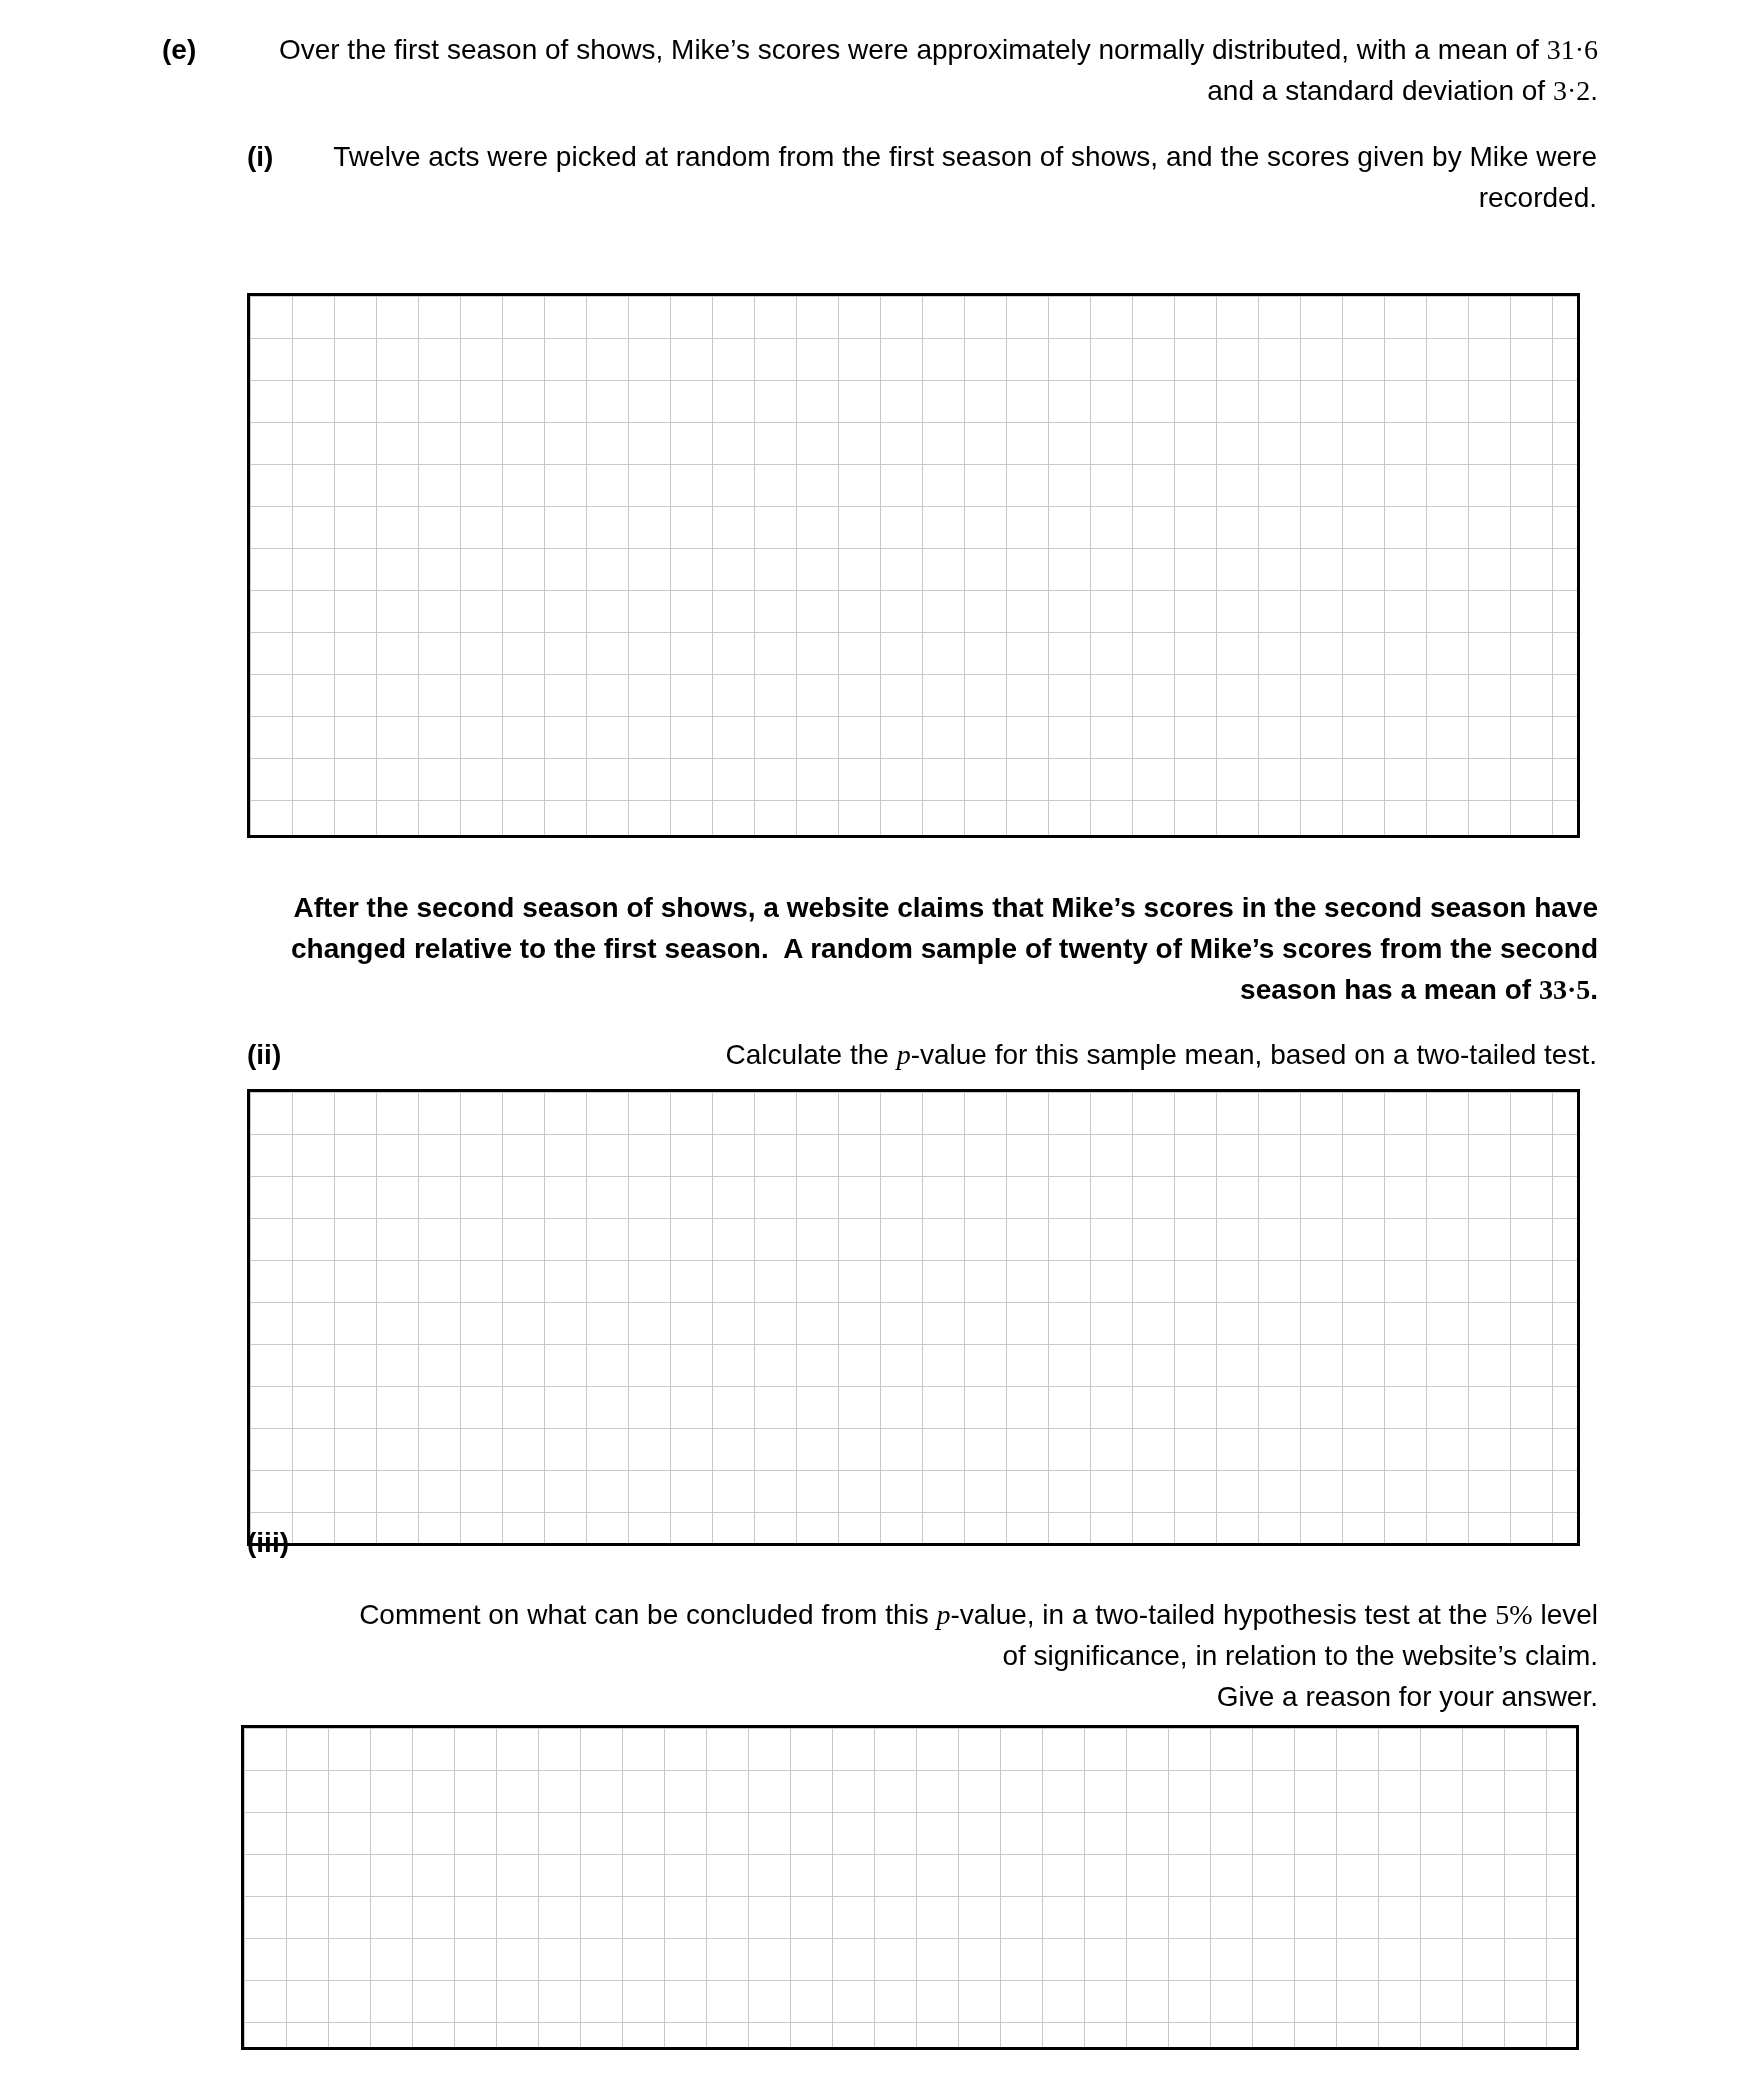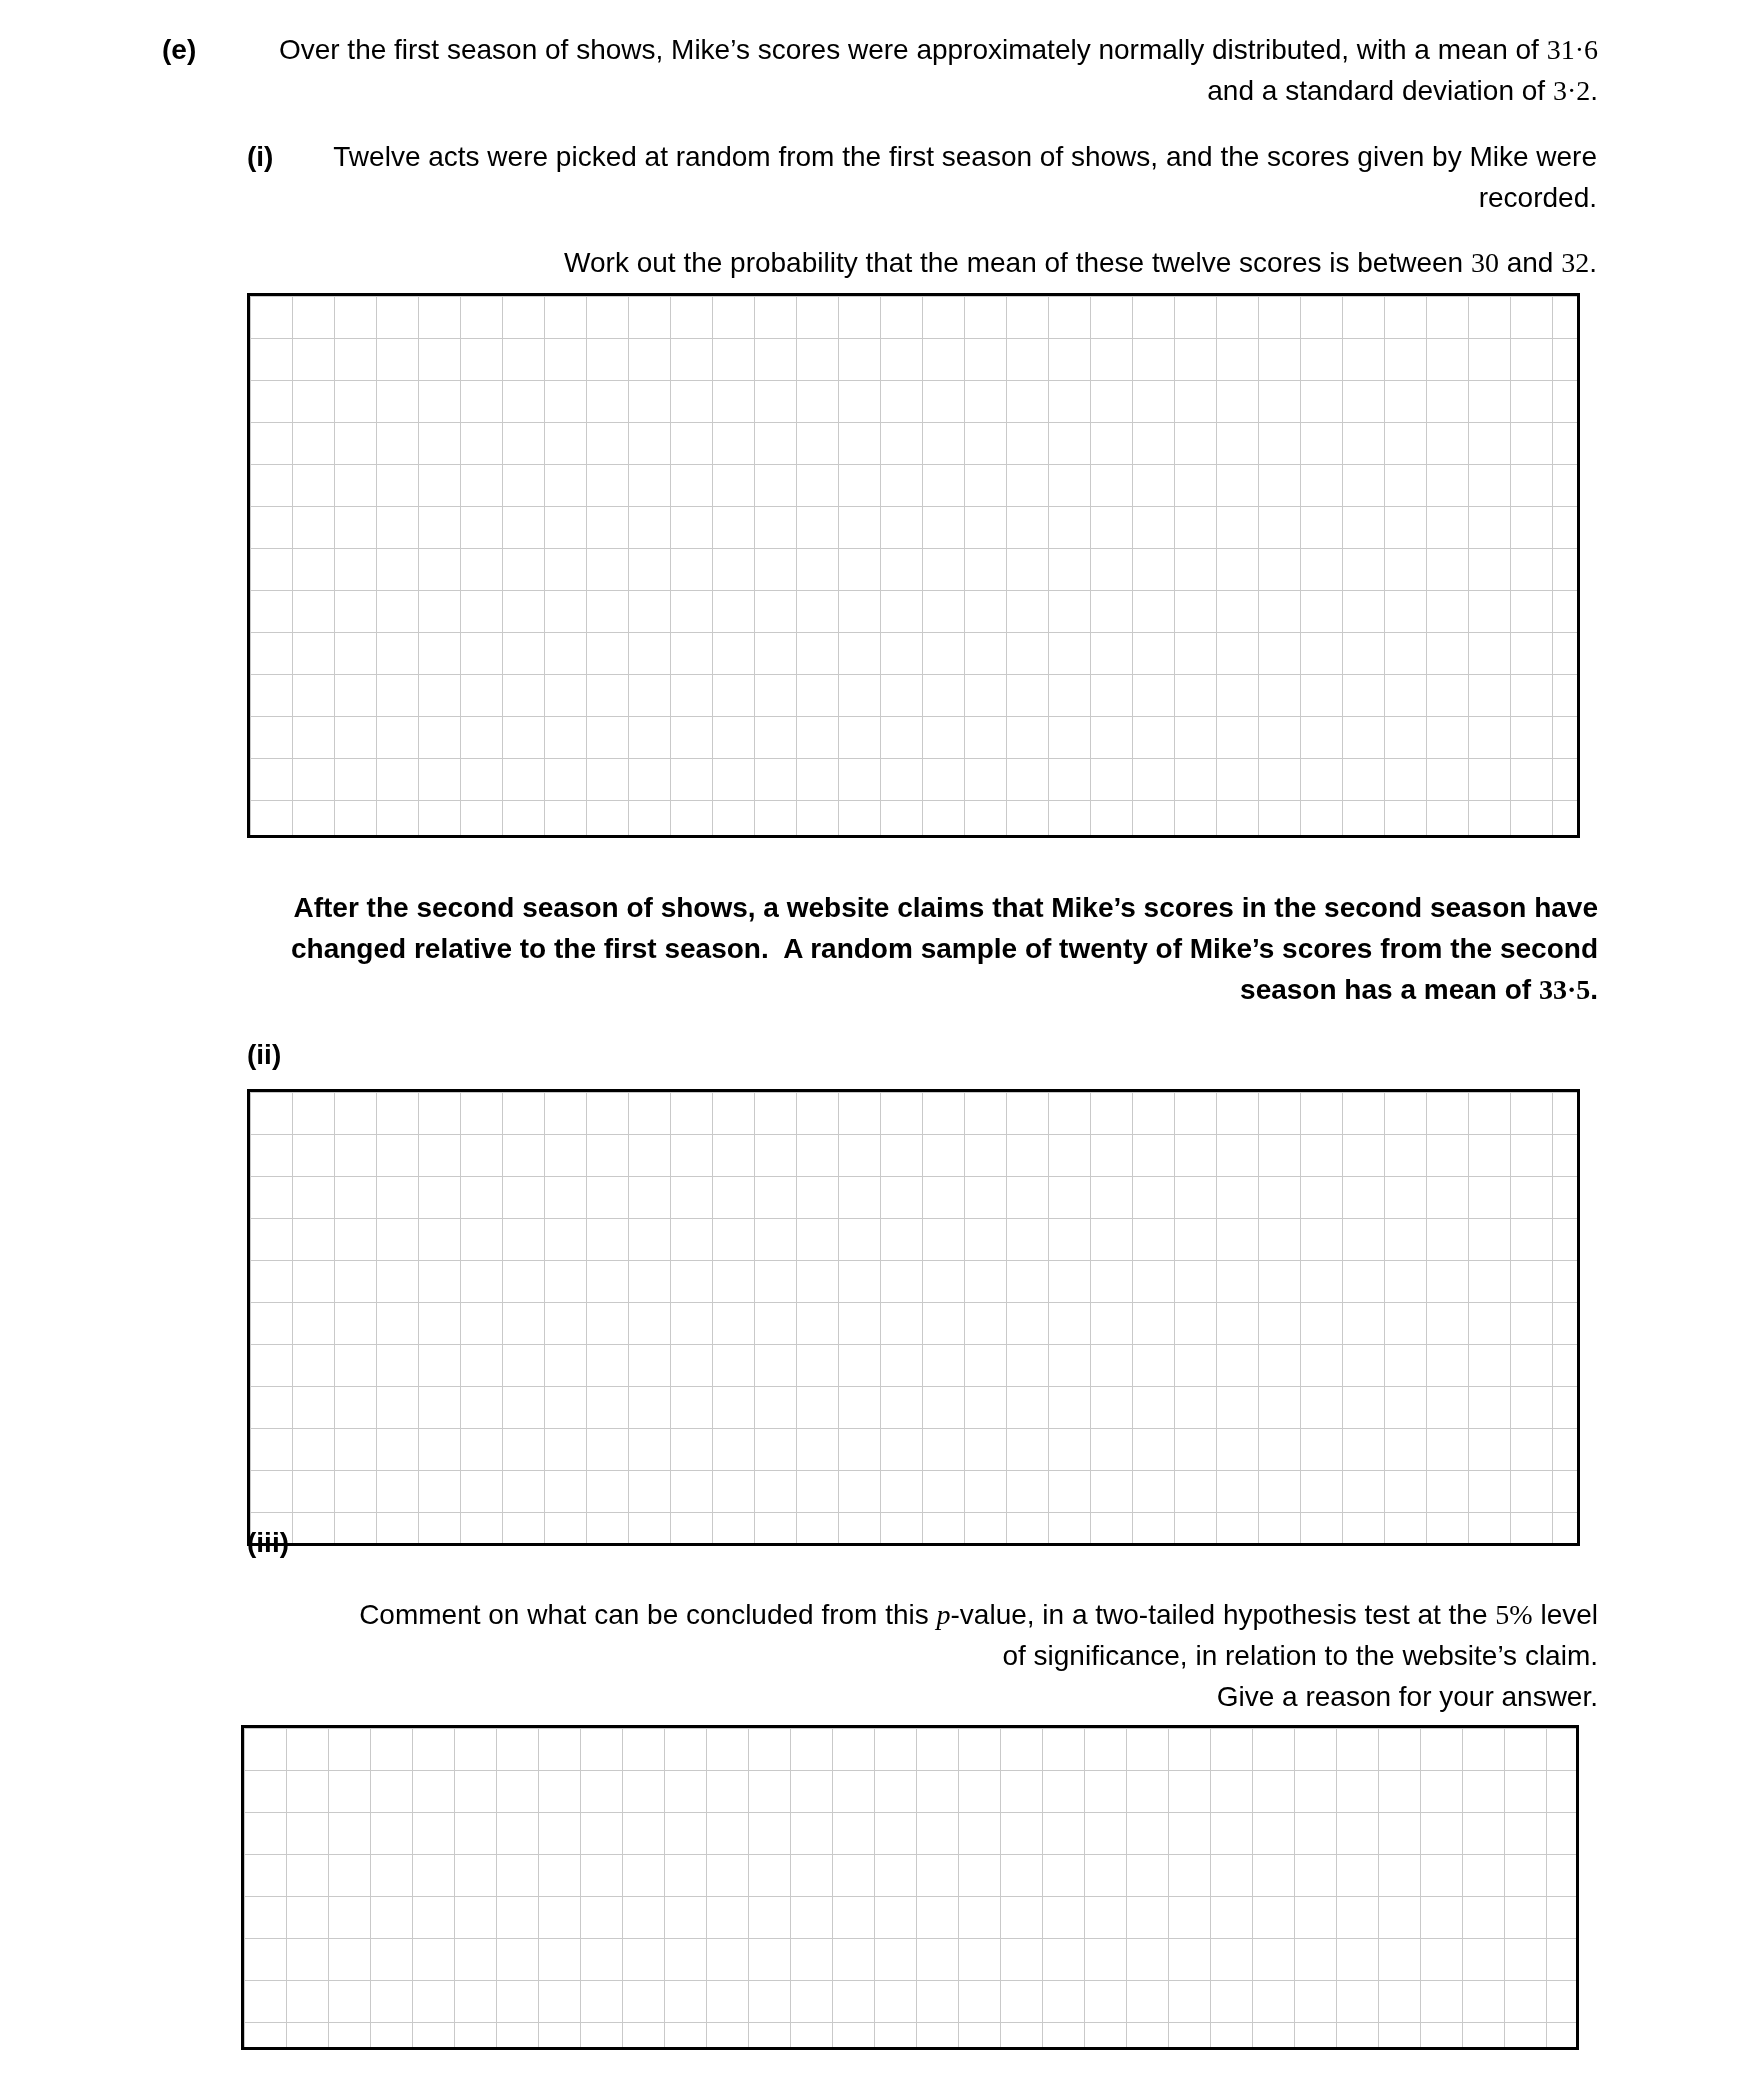--- a/index.html
+++ b/index.html
@@ -46,27 +46,27 @@
 </head>
 <body>
 
 <div class="page">
 
   <span class="abs bold" id="part-e-label">(e)</span>
   <p class="abs para" id="part-e-intro"><span>Over the first season of shows, Mike’s scores were approximately normally distributed, with a mean of </span><span class="num">31·6</span><span> and a standard deviation of </span><span class="num">3·2</span><span>.</span></p>
 
   <span class="abs bold" id="part-i-label">(i)</span>
   <p class="abs para" id="part-i-para1">Twelve acts were picked at random from the first season of shows, and the scores given by Mike were recorded.</p>
-  <p class="abs para" id="part-i-para2"><span>Work out the probability that the mean of these twelve scores is between </span><span class="num">30</span><span> and </span><span class="num">32</span><span>.</span></p>
 
   <div class="grid-box" id="answer-box-1"></div>
 
   <p class="abs para" id="between-text"><span>After the second season of shows, a website claims that Mike’s scores in the second season have changed relative to the first season.&nbsp; A random sample of twenty of Mike’s scores from the second season has a mean of </span><span class="num">33·5</span><span>.</span></p>
 
   <span class="abs bold" id="part-ii-label">(ii)</span>
+  <p class="abs para" id="part-ii-text"><span>Calculate the </span><span class="pvar">p</span><span>-value for this sample mean, based on a two-tailed test.</span></p>
 
   <div class="grid-box" id="answer-box-2"></div>
 
   <span class="abs bold" id="part-iii-label">(iii)</span>
   <div class="abs" id="part-iii-block">
     <p class="para"><span>Comment on what can be concluded from this </span><span class="pvar">p</span><span>-value, in a two-tailed hypothesis test at the </span><span class="num">5%</span><span> level of significance, in relation to the website’s claim.</span></p>
     <p class="para">Give a reason for your answer.</p>
   </div>
 
   <div class="grid-box" id="answer-box-3"></div>

